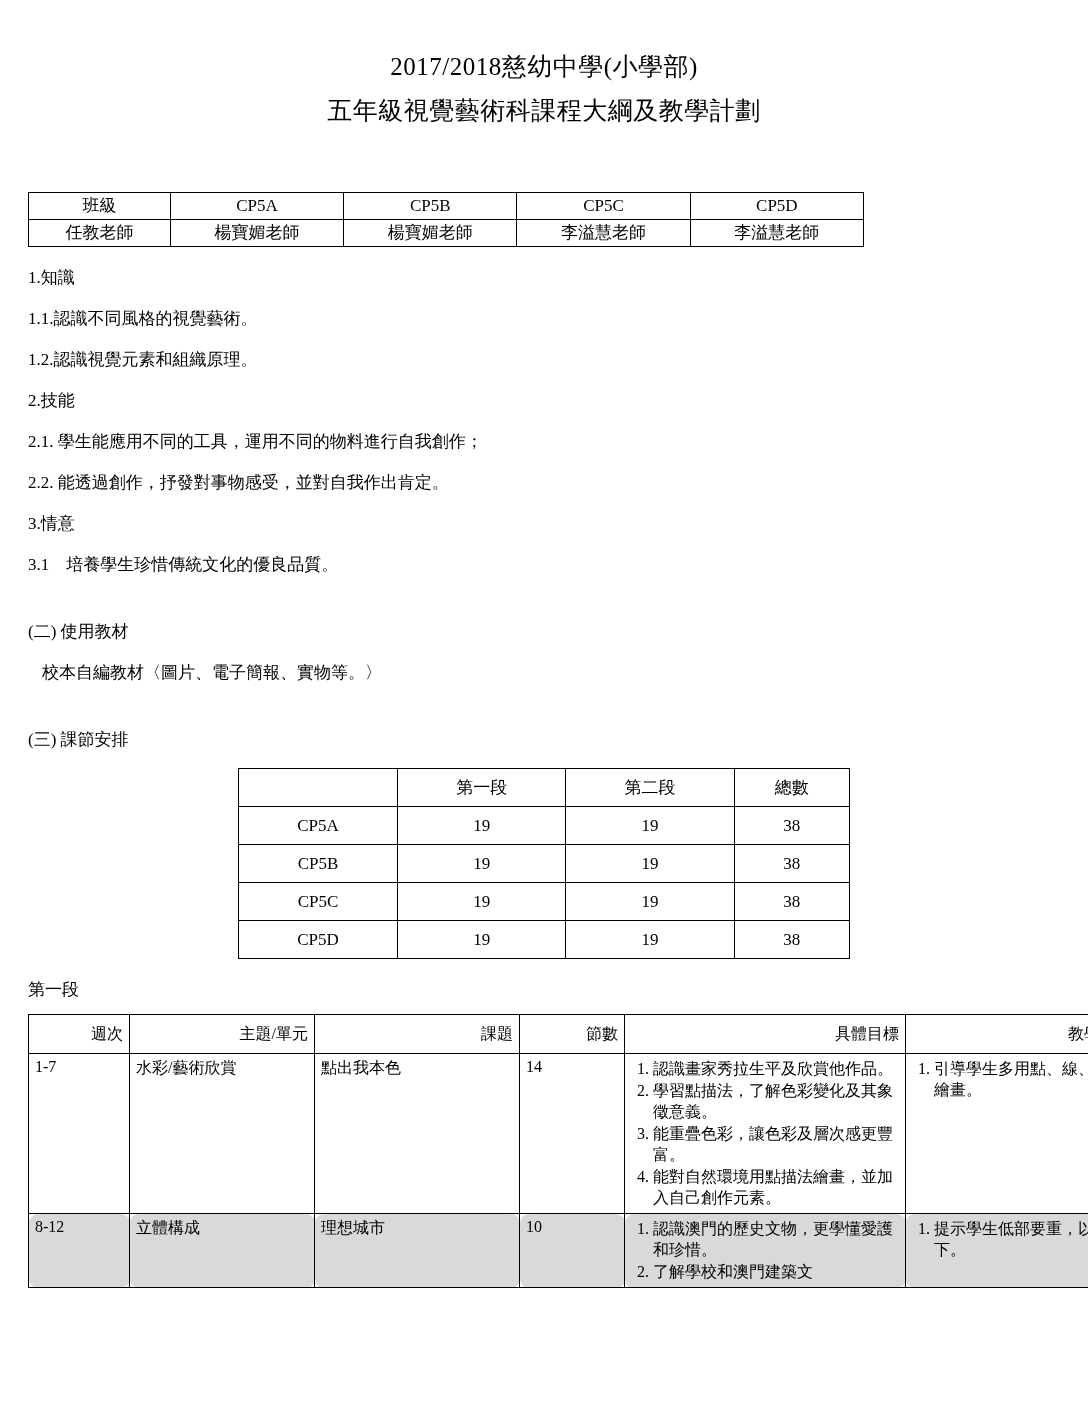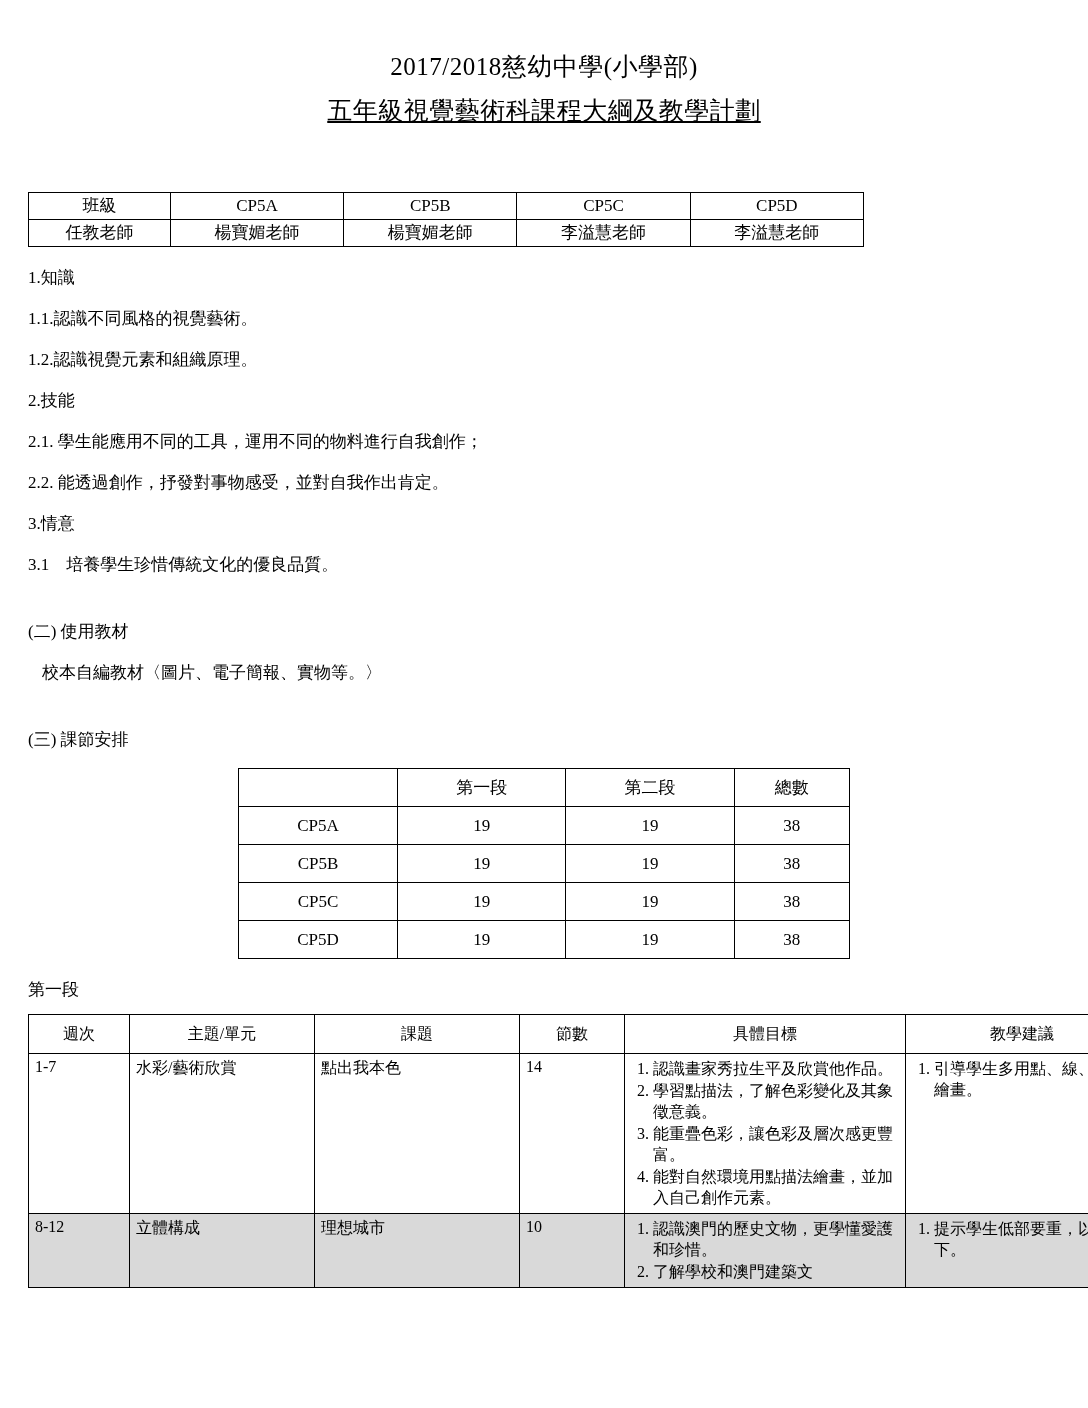--- a/index.html
+++ b/index.html
@@ -29,21 +29,20 @@
   .title-line-1 {
     font-size: 25px;
     line-height: 38px;
     letter-spacing: 0.5px;
   }
   .title-line-2 {
     font-size: 25px;
     line-height: 38px;
     letter-spacing: 0.5px;
     margin-top: 6px;
-    text-decoration: underline;
   }
   .content {
     margin: 0 28px;
   }
   table {
     border-collapse: collapse;
     font-size: 17px;
   }
   table.teacher-table {
     width: 836px;
@@ -88,40 +87,41 @@
   }
   table.schedule-table th,
   table.schedule-table td {
     border: 1px solid #000;
     font-size: 16px;
     font-weight: normal;
     vertical-align: top;
     padding: 4px 6px;
   }
   table.schedule-table thead th {
-    text-align: center;
+    text-align: right;
     height: 30px;
     vertical-align: middle;
   }
   .col-week { width: 88px; }
   .col-theme { width: 172px; }
   .col-topic { width: 192px; }
   .col-lessons { width: 92px; }
   .col-obj { width: 268px; }
   .col-advice { width: 220px; }
   ol.numlist {
     margin: 0;
     padding-left: 22px;
     line-height: 21px;
   }
   ol.numlist li {
     margin-bottom: 1px;
   }
   tr.shaded td {
     background: #d9d9d9;
+    border-radius: 9px;
   }
   .cut-row td {
     height: 52px;
     overflow: hidden;
   }
 </style>
 </head>
 <body>
 
 <div class="page">

